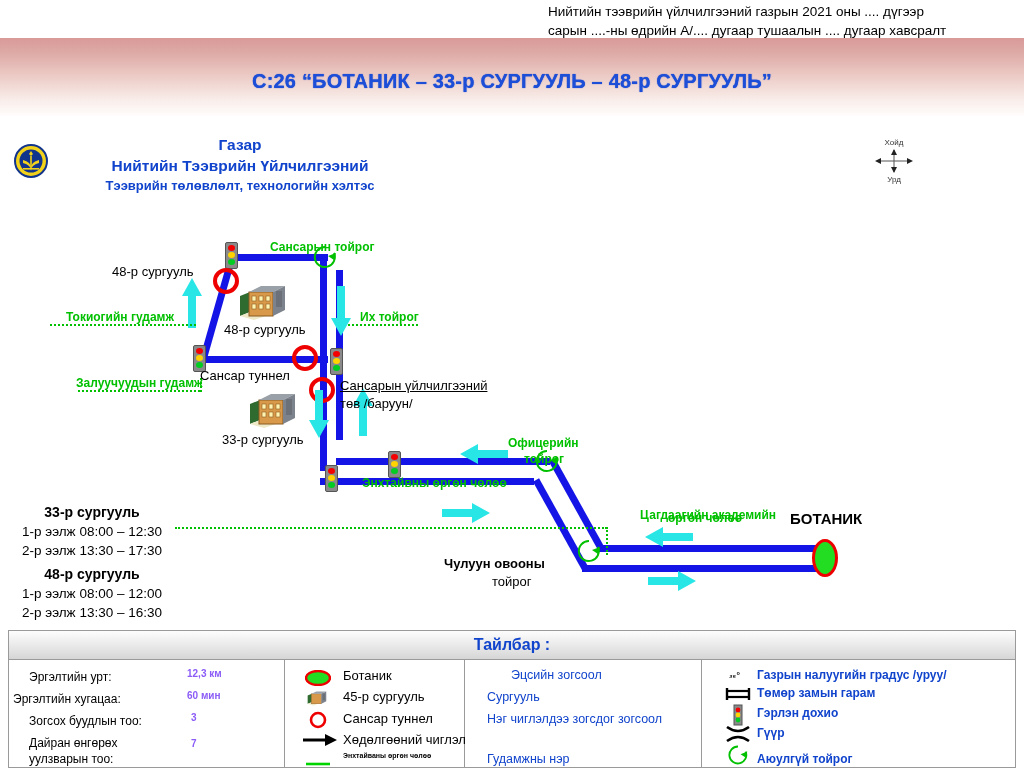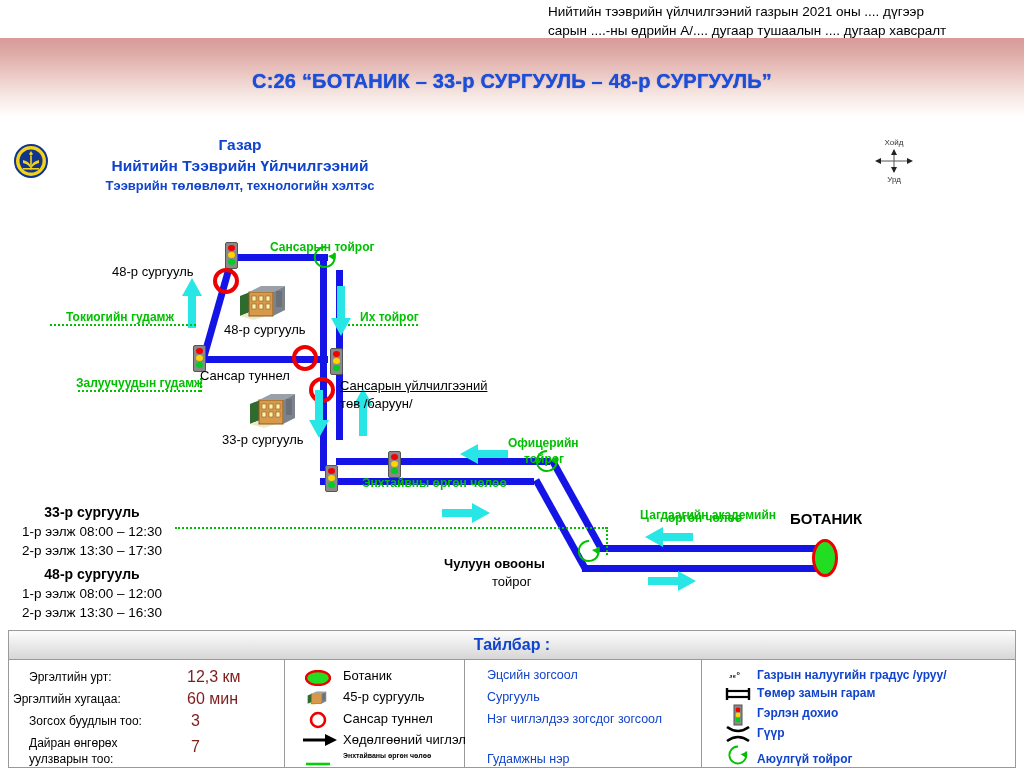--- a/index.html
+++ b/index.html
@@ -77,21 +77,21 @@
   
   #legend{position:absolute;left:8px;top:630px;width:1008px;height:138px;
      border:1px solid #9a9a9a;background:#fff;box-sizing:border-box;}
   #legend-head{height:28px;background:linear-gradient(to bottom,#fdfdfd,#e6e6e6 60%,#d6d6d6);
      border-bottom:1px solid #9a9a9a;text-align:center;}
   #legend-title{font-size:16px;font-weight:bold;color:#1144cc;line-height:28px;}
   #legend-body{position:relative;height:108px;}
   .vdiv{position:absolute;top:0;width:1px;height:108px;background:#9a9a9a;}
 
   .stat-row{position:absolute;font-size:12px;color:#000;white-space:nowrap;}
-  .stat-val{position:absolute;font-size:16px;font-weight:normal;color:#7f1d1d;}
+  .stat-val{position:absolute;font-size:10px;font-weight:bold;color:#8b5cf6;}
 
   .lg-item{position:absolute;font-size:13px;color:#000;white-space:nowrap;}
   .lg-blue{position:absolute;font-size:12.5px;color:#1144cc;white-space:nowrap;}
   .lg-small{position:absolute;font-size:7px;color:#000;font-weight:bold;white-space:nowrap;}
   .lg-blue2{position:absolute;font-size:12px;color:#1144cc;font-weight:bold;white-space:nowrap;}
 </style>
 </head>
 <body>
 
 <div id="order-note">
@@ -394,21 +394,21 @@
     </div>
     <div class="lg-item" style="left:334px;top:72px;">Хөдөлгөөний чиглэл</div>
 
     <div class="abs" style="left:296px;top:94px;">
       <svg width="26" height="8">
           <line x1="1" y1="4" x2="25" y2="4" stroke="#00d400" stroke-width="2.6"></line>
         </svg>
     </div>
     <div class="lg-small" style="left:334px;top:92px;">Энхтайваны өргөн чөлөө</div>
 
-    <div class="lg-blue" style="left:478px;top:8px;">Эцсийн зогсоол</div>
+    <div class="lg-blue" style="left:502px;top:8px;">Эцсийн зогсоол</div>
     <div class="lg-blue" style="left:478px;top:30px;">Сургууль</div>
     <div class="lg-blue" style="left:478px;top:52px;">Нэг чиглэлдээ зогсдог зогсоол</div>
     <div class="lg-blue" style="left:478px;top:92px;">Гудамжны нэр</div>
 
     <div class="lg-small" style="left:720px;top:10px;font-style:italic;font-size:9px;">₃₅°</div>
     <div class="lg-blue2" style="left:748px;top:8px;">Газрын налуугийн градус /уруу/</div>
 
     <div class="abs" style="left:716px;top:26px;">
       <svg width="26" height="16">
         <line x1="2" y1="2" x2="2" y2="14" stroke="#000" stroke-width="2.4"></line>

